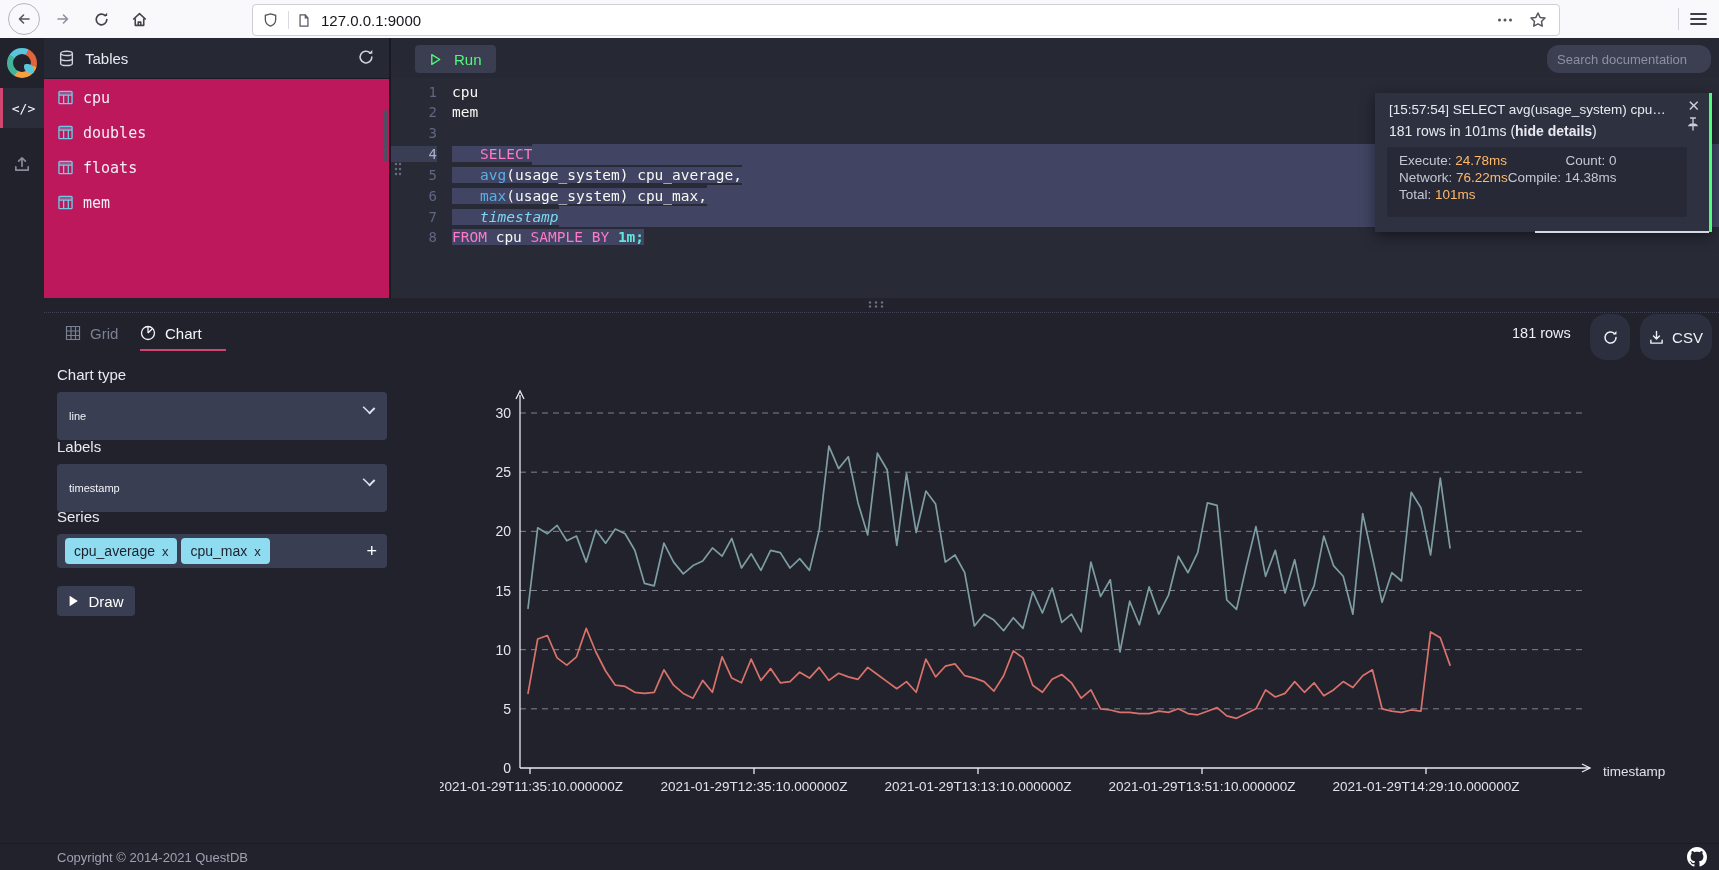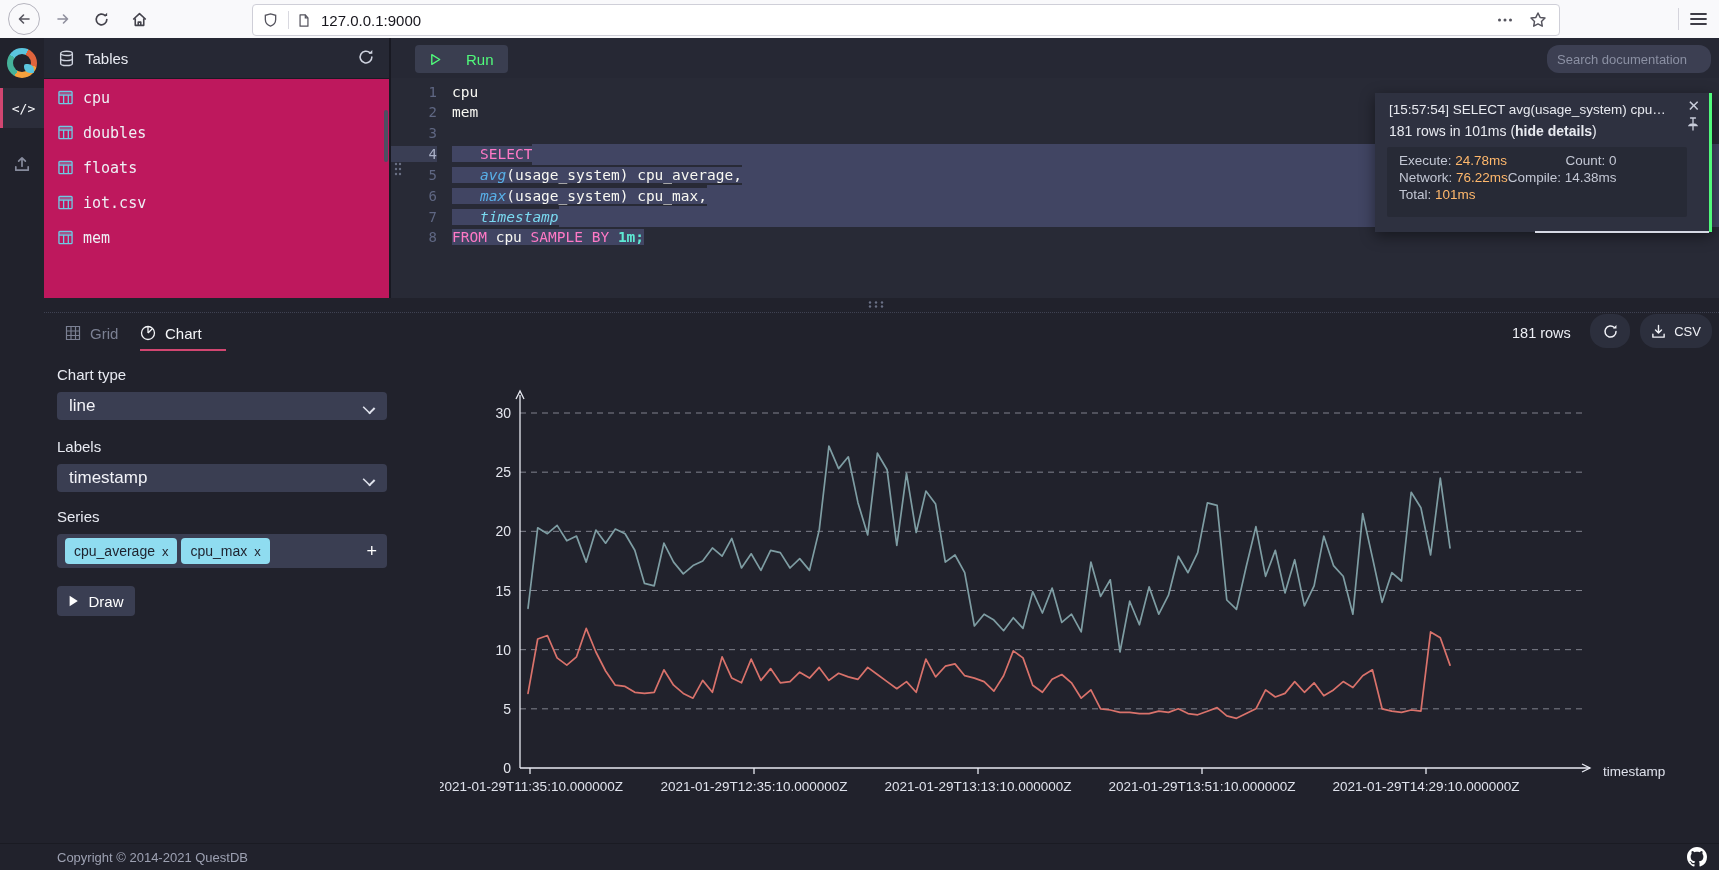--- a/index.html
+++ b/index.html
@@ -41,34 +41,34 @@
   .table-row{height:35px;display:flex;align-items:center;color:#eef0f5;}
   .table-row .tname{font-size:15px;margin-left:10px;}
   .table-ico{margin-left:14px;display:flex;}
   #tables-scrollbar{position:absolute;left:340px;top:72px;width:4px;height:52px;background:#4c5062;border-radius:2px;}
   #tables-editor-div{position:absolute;left:389px;top:38px;width:2px;height:260px;background:#181922;}
 
   
   #editor-header{position:absolute;left:391px;top:38px;width:1328px;height:40px;background:#262834;
                  border-bottom:1px solid #1a1b24;}
   #run-button{position:absolute;left:24px;top:7px;height:28px;padding:0 14px;background:#3a3e50;border-radius:4px;
-              display:flex;align-items:center;gap:24px;color:#50fa7b;font-size:15px;}
+              display:flex;align-items:center;gap:12px;color:#50fa7b;font-size:15px;}
   #doc-search{position:absolute;right:8px;top:7px;width:164px;height:28px;background:#3c3f52;border:none;border-radius:12px;
               color:#9ba0b2;font-size:13px;padding:0 10px;box-sizing:border-box;font-family:"Liberation Sans",sans-serif;}
   #doc-search::placeholder{color:#8b90a3;}
   #editor-body{position:absolute;left:391px;top:78px;width:1328px;height:220px;background:#282a36;}
   .code-line{position:absolute;left:0;width:100%;height:21px;display:flex;align-items:center;}
   .gutter{width:46px;text-align:right;font-size:14px;color:#5f6783;flex:none;}
   .gutter.active{background:#3a3e54;color:#aab0c6;}
   .code-text{font-size:14.5px;margin-left:15px;white-space:pre;}
   .code-fill{flex:1;height:100%;}
   .sel-full .code-text,.sel-full .code-fill{background:#414563;padding-left:28px;}
   .sel-text .code-text{background:#414563;}
   .tk-kw{color:#ff79c6;}
-  .tk-fn{color:#58b0e8;font-style:italic;}
+  .tk-fn{color:#58b0e8;}
   .tk-type{color:#7ad9f0;font-style:italic;}
   .tk-num{color:#5eead4;font-weight:bold;}
   .tk-plain{color:#f8f8f2;}
   #v-splitter-dots{position:absolute;left:394px;top:162px;color:#6a7085;}
   #h-splitter-dots{position:absolute;left:868px;top:300px;color:#6a7085;}
 
   
   #notif{position:absolute;left:1375px;top:93px;width:337px;height:139px;background:#2e3140;
          border-right:3px solid #50fa7b;box-shadow:0 4px 14px rgba(0,0,0,.45);box-sizing:border-box;}
   #notif-title{position:absolute;left:14px;top:9px;width:280px;font-size:13.5px;color:#e8eaf0;
@@ -85,29 +85,29 @@
   #notif-progress{position:absolute;right:0;bottom:-1px;width:52%;height:2px;background:#d6d9e4;}
 
   
   #bottom-sep{position:absolute;left:44px;top:312px;width:1675px;border-top:1px dotted #3f4252;}
   .tab{position:absolute;top:316px;height:34px;display:flex;align-items:center;gap:9px;font-size:15px;}
   #tab-grid{left:65px;color:#7b8093;}
   #tab-chart{left:140px;color:#f4f5f8;}
   #tab-underline{position:absolute;left:140px;top:349px;width:86px;height:2px;background:#d14671;}
   #rows-count{position:absolute;left:1512px;top:316px;height:34px;display:flex;align-items:center;
               font-size:14.5px;color:#eceef4;}
-  .tool-btn{position:absolute;top:314px;height:34px;background:#2c2f3d;border-radius:16px;color:#f0f1f6;
-            display:flex;align-items:center;justify-content:center;gap:8px;font-size:13px;}
+  .tool-btn{position:absolute;top:314px;height:46px;background:#2c2f3d;border-radius:16px;color:#f0f1f6;
+            display:flex;align-items:center;justify-content:center;gap:8px;font-size:15px;}
   #refresh-btn{left:1590px;width:40px;}
   #csv-btn{left:1640px;width:72px;}
 
   
   .cfg-label{position:absolute;left:57px;font-size:15px;color:#e8eaf2;}
-  .cfg-select{position:absolute;left:57px;width:330px;height:28px;background:#3a3e52;border-radius:4px;
-              display:flex;align-items:center;color:#f2f3f8;font-size:17px;padding-left:12px;box-sizing:border-box;}
+  .cfg-select{position:absolute;left:57px;width:330px;height:48px;background:#3a3e52;border-radius:4px;
+              display:flex;align-items:center;color:#f2f3f8;font-size:11px;padding-left:12px;box-sizing:border-box;}
   .chev{position:absolute;right:13px;top:11px;width:8px;height:8px;border-right:2px solid #dfe2ec;
         border-bottom:2px solid #dfe2ec;transform:rotate(45deg) scaleY(.8);}
   #series-box{position:absolute;left:57px;top:534px;width:330px;height:34px;background:#3a3e52;border-radius:4px;
               display:flex;align-items:center;padding:0 10px 0 4px;box-sizing:border-box;}
   .chip{height:26px;background:#8fdcf0;border-radius:4px;color:#1e222e;font-size:14px;display:flex;
         align-items:center;padding:0 9px;margin-left:4px;gap:7px;}
   .chip .chip-x{font-size:13px;}
   #series-add{margin-left:auto;color:#fff;font-size:18px;line-height:18px;}
   #draw-btn{position:absolute;left:57px;top:586px;width:78px;height:30px;background:#3a3e52;border-radius:4px;
             color:#fff;font-size:15px;display:flex;align-items:center;justify-content:center;gap:9px;}
@@ -230,30 +230,20 @@
         </div>
         <div class="table-row">
           <span class="table-ico">
             <svg width="15" height="15" viewBox="0 0 16 16">
               <rect x="1" y="1.5" width="14" height="13" rx="1" stroke="#6ecbe3" stroke-width="1.4" fill="none"></rect>
               <path d="M1 5.5h14M6 5.5v9M11 5.5v9" stroke="#6ecbe3" stroke-width="1.4"></path>
               <rect x="1" y="1.5" width="14" height="4" fill="#6ecbe3" opacity=".35"></rect>
             </svg>
           </span>
           <span class="tname">floats</span>
-        </div>
-        <div class="table-row">
-          <span class="table-ico">
-            <svg width="15" height="15" viewBox="0 0 16 16">
-              <rect x="1" y="1.5" width="14" height="13" rx="1" stroke="#6ecbe3" stroke-width="1.4" fill="none"></rect>
-              <path d="M1 5.5h14M6 5.5v9M11 5.5v9" stroke="#6ecbe3" stroke-width="1.4"></path>
-              <rect x="1" y="1.5" width="14" height="4" fill="#6ecbe3" opacity=".35"></rect>
-            </svg>
-          </span>
-          <span class="tname">iot.csv</span>
         </div>
         <div class="table-row">
           <span class="table-ico">
             <svg width="15" height="15" viewBox="0 0 16 16">
               <rect x="1" y="1.5" width="14" height="13" rx="1" stroke="#6ecbe3" stroke-width="1.4" fill="none"></rect>
               <path d="M1 5.5h14M6 5.5v9M11 5.5v9" stroke="#6ecbe3" stroke-width="1.4"></path>
               <rect x="1" y="1.5" width="14" height="4" fill="#6ecbe3" opacity=".35"></rect>
             </svg>
           </span>
           <span class="tname">mem</span>

